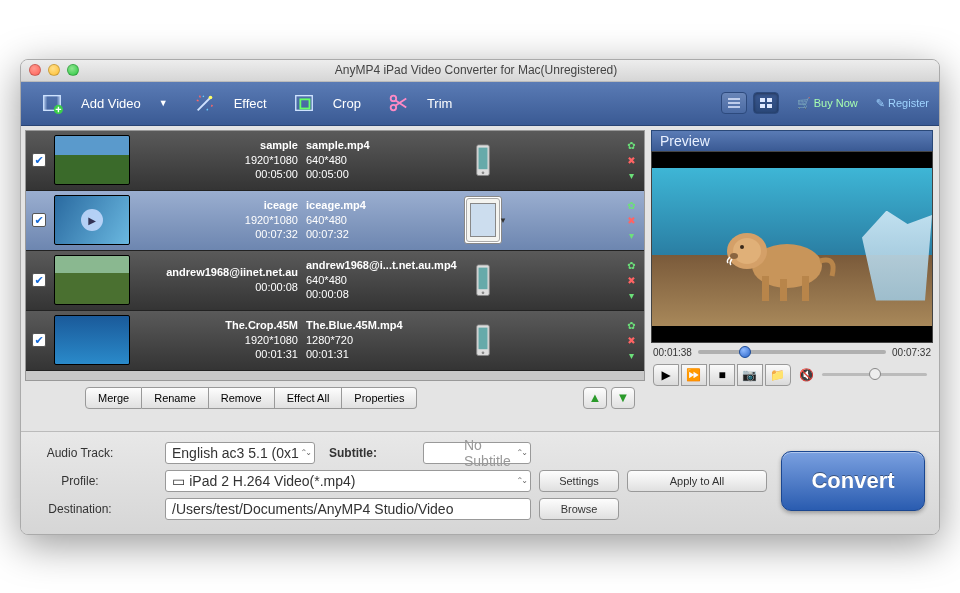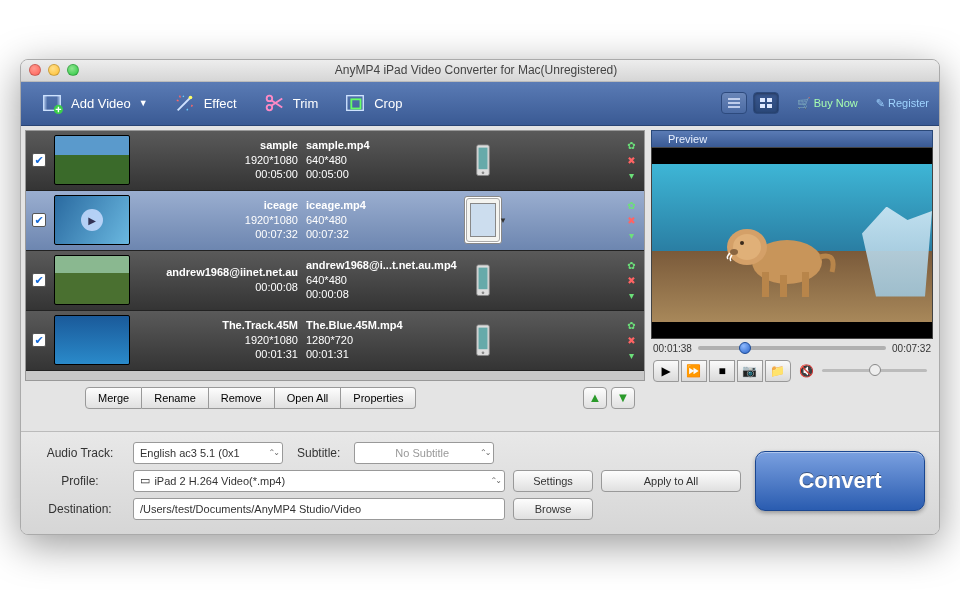--- a/index.html
+++ b/index.html
@@ -6,21 +6,21 @@
 body { background: #fff; display: flex; align-items: center; justify-content: center; height: 100vh; }
 .window { width: 920px; background: #e8e8e8; border-radius: 8px; box-shadow: 0 10px 40px rgba(0,0,0,0.4); overflow: hidden; border: 1px solid #aaa; }
 .titlebar { height: 22px; background: linear-gradient(#ededed,#d6d6d6); display: flex; align-items: center; padding: 0 8px; position: relative; border-bottom: 1px solid #bbb; }
 .traffic-lights { display: flex; gap: 7px; }
 .tl { width: 12px; height: 12px; border-radius: 50%; border: 0.5px solid rgba(0,0,0,.2); }
 .tl.red { background: radial-gradient(circle at 40% 35%, #ff9a8f, #ff5f57); }
 .tl.yellow { background: radial-gradient(circle at 40% 35%, #ffe08a, #ffbd2e); }
 .tl.green { background: radial-gradient(circle at 40% 35%, #8fe58f, #28c840); }
 .win-title { position:absolute; left:0; right:8px; text-align:center; font-size:12px; color:#444; }
 .toolbar { height: 44px; background: linear-gradient(#5a7bb5,#3a5a94); display: flex; align-items: center; padding: 0 10px; gap: 6px; border-bottom:1px solid #2a4474; }
-.tbtn { display: flex; align-items:center; gap:8px; color:#fff; font-size:13px; padding: 6px 10px; border-radius:4px; cursor:pointer; }
+.tbtn { display: flex; align-items:center; gap:18px; color:#fff; font-size:13px; padding: 6px 10px; border-radius:4px; cursor:pointer; }
 .tbtn svg { width:22px; height:22px; }
 .spacer { flex:1; }
 .viewbtn { width:26px; height:22px; background: linear-gradient(#6a86b8,#4a6aa3); border:1px solid #2d4a7d; border-radius:4px; display:flex; align-items:center; justify-content:center; cursor:pointer; }
 .viewbtn.active { background: linear-gradient(#3a5890,#2a4778); box-shadow: inset 0 1px 3px rgba(0,0,0,.4); }
 .smalllink { color:#a8ffb0; font-size:11px; display:flex; align-items:center; gap:3px; margin-left:12px; cursor:pointer; }
 .smalllink.reg { color:#9fd4ff; }
 .content { display:flex; background:#e4e4e4; }
 .left { flex:1; padding:4px; }
 .right { width:290px; padding:4px 6px 4px 2px; }
 .list { background:#c8c8c8; border:1px solid #999; height:251px; overflow:hidden; }
@@ -38,38 +38,38 @@
 .gear { color:#6ce07a; }
 .xbtn { color:#ff6464; }
 .downarr { color:#6ce07a; }
 .tablebtns { display:flex; gap:0; margin:6px 0 18px 60px; align-items:center; }
 .pillbtn { font-size:11px; padding:4px 12px; background:linear-gradient(#fdfdfd,#e0e0e0); border:1px solid #999; cursor:pointer; }
 .pillbtn:first-child { border-radius:4px 0 0 4px; }
 .pillbtn + .pillbtn { border-left:none; }
 .pillbtn.last { border-radius:0 4px 4px 0; }
 .updown { display:flex; gap:4px; margin-left:auto; margin-right:10px; }
 .sq { width:24px; height:22px; background:linear-gradient(#fdfdfd,#e0e0e0); border:1px solid #999; border-radius:4px; display:flex; align-items:center; justify-content:center; cursor:pointer; font-size:13px; }
-.preview-lbl { color:#e8f0ff; font-size:11px; padding:2px 16px; background:linear-gradient(#5a7bb5,#3a5a94); border:1px solid #2a4878; border-bottom:none; }
+.preview-lbl { color:#e8f0ff; font-size:14px; padding:2px 8px; background:linear-gradient(#5a7bb5,#3a5a94); border:1px solid #2a4878; border-bottom:none; }
 .preview-box { border:1px solid #444; background:#000; height:192px; position:relative; overflow:hidden; }
 .preview-scene { position:absolute; top:16px; bottom:16px; left:0; right:0; background:linear-gradient(#3eb6d6,#2a7ea3 55%,#7a5a3a 55%,#a8885a); }
 .lion { position:absolute; left:60px; bottom:20px; width:130px; height:85px; }
 .ice { position:absolute; right:0; bottom:25px; width:70px; height:90px; background:linear-gradient(#d0e8f5,#9ec5da); clip-path: polygon(20% 100%, 0 30%, 35% 0, 65% 15%, 100% 5%, 90% 100%); opacity:.9; }
 .player-bar { display:flex; align-items:center; gap:6px; font-size:10px; color:#333; padding:4px 2px; }
 .progress { flex:1; height:4px; background:#b0b0b0; border-radius:2px; position:relative; }
 .progress-dot { position:absolute; left:22%; top:-4px; width:12px; height:12px; border-radius:50%; background:radial-gradient(circle at 35% 30%,#8fbaff,#2a64c8); border:1px solid #1a4a98; }
 .player-controls { display:flex; align-items:center; gap:2px; padding:2px; }
 .pctrl { width:26px; height:22px; background:linear-gradient(#fafafa,#dadada); border:1px solid #999; display:flex; align-items:center; justify-content:center; font-size:12px; cursor:pointer; }
 .pctrl:first-child { border-radius:4px 0 0 4px; }
 .pctrl.lastc { border-radius:0 4px 4px 0; }
 .vol { flex:1; height:3px; background:#bbb; margin:0 4px; position:relative; border-radius:2px; }
 .vol-dot { position:absolute; left:45%; top:-5px; width:12px; height:12px; border-radius:50%; background:#eee; border:1px solid #888; }
 .bottom { padding:10px 14px 14px; background:linear-gradient(#e8e8e8,#d6d6d6); display:flex; gap:14px; border-top:1px solid #bbb; }
 .form { flex:1; display:grid; grid-template-columns: 90px 1fr 80px 140px; gap:6px 8px; align-items:center; font-size:12px; color:#333; }
 .lbl { text-align:center; }
-.select, .input { height:22px; background:#fff; border:1px solid #999; border-radius:3px; font-size:11px; padding:0 6px; display:flex; align-items:center; position:relative; }
+.select, .input { height:22px; background:#fff; border:1px solid #999; border-radius:3px; font-size:14px; padding:0 6px; display:flex; align-items:center; position:relative;margin-left:32px; }
 .select::after { content:"⌃⌄"; position:absolute; right:4px; font-size:8px; color:#666; line-height:6px; letter-spacing:-2px; white-space:pre; }
 .btn { height:22px; background:linear-gradient(#fdfdfd,#e0e0e0); border:1px solid #999; border-radius:4px; font-size:11px; cursor:pointer; display:flex; align-items:center; justify-content:center; padding:0 10px; }
 .convert { width:170px; height:60px; background:linear-gradient(#7aa0e0,#2a5cb0); border:1px solid #1a4690; border-radius:10px; color:#fff; font-size:22px; font-weight:bold; display:flex; align-items:center; justify-content:center; cursor:pointer; box-shadow: 0 1px 0 rgba(255,255,255,.4) inset, 0 2px 4px rgba(0,0,0,.3); text-shadow:0 -1px 0 rgba(0,0,0,.4); align-self:center; }
 .ipad-device { width:34px; height:44px; background:#f4f4f0; border:1px solid #aaa; border-radius:3px; display:flex; align-items:center; justify-content:center; }
 .ipad-device::after { content:""; width:24px; height:32px; background:#cde; border:1px solid #888; }
 .sel .device { background:#fff; border:1px solid #888; border-radius:3px; padding:1px; }
 .sel .device::after { content:"▾"; position:absolute; font-size:9px; color:#333; margin-left:40px; }
 .play-overlay { position:absolute; top:50%; left:50%; width:22px; height:22px; margin:-11px 0 0 -11px; border-radius:50%; background:rgba(200,220,255,.85); display:flex; align-items:center; justify-content:center; color:#335; font-size:10px; }
 </style>
 </head>
@@ -101,32 +101,32 @@
       <svg viewBox="0 0 24 24">
           <path d="M4 20L18 6" stroke="#cfe3ff" stroke-width="2"></path>
           <circle cx="18" cy="6" r="2" fill="#ff6"></circle>
           <path d="M6 4l1 2M3 9l2 .5M20 14l-1 2" stroke="#f66" stroke-width="1.5"></path>
           <path d="M10 4l.5 1.5M14 20l1-1.5" stroke="#6cf" stroke-width="1.5"></path>
         </svg>
       <span>Effect</span>
     </div>
     <div class="tbtn">
       <svg viewBox="0 0 24 24">
+          <rect x="3" y="4" width="18" height="16" fill="none" stroke="#cfe3ff" stroke-width="1.5"></rect>
+          <rect x="8" y="8" width="10" height="10" fill="none" stroke="#6f6" stroke-width="2"></rect>
+        </svg>
+      <span>Crop</span>
+    </div>
+    <div class="tbtn">
+      <svg viewBox="0 0 24 24">
           <circle cx="7" cy="7" r="3" fill="none" stroke="#ff8ac5" stroke-width="2"></circle>
           <circle cx="7" cy="17" r="3" fill="none" stroke="#ff8ac5" stroke-width="2"></circle>
           <path d="M9 9l12 8M9 15l12-8" stroke="#ff8ac5" stroke-width="2"></path>
         </svg>
       <span>Trim</span>
-    </div>
-    <div class="tbtn">
-      <svg viewBox="0 0 24 24">
-          <rect x="3" y="4" width="18" height="16" fill="none" stroke="#cfe3ff" stroke-width="1.5"></rect>
-          <rect x="8" y="8" width="10" height="10" fill="none" stroke="#6f6" stroke-width="2"></rect>
-        </svg>
-      <span>Crop</span>
     </div>
     <div class="spacer"></div>
     <div class="viewbtn">
         <svg width="14" height="12">
           <path d="M1 2h12M1 6h12M1 10h12" stroke="#dfe9ff" stroke-width="1.5"></path>
         </svg>
       </div>
     <div class="viewbtn active">
         <svg width="14" height="12">
           <rect x="1" y="1" width="5" height="4" fill="#dfe9ff"></rect>
@@ -220,21 +220,21 @@
             <div class="row-controls">
               <span class="gear">✿</span>
               <span class="xbtn">✖</span>
               <span class="downarr">▾</span>
             </div>
           </div>
           <div class="row">
             <div class="chk">✔</div>
             <div class="thumb" style="background:linear-gradient(#1a5a9a,#2a8aca);"></div>
             <div class="txtcol">
-              <div class="title">The.Track.45M</div>
+              <div class="title">The.Crop.45M</div>
               <div>1920*1080</div>
               <div>00:01:31</div>
             </div>
             <div class="outcol">
               <div class="title">The.Blue.45M.mp4</div>
               <div>1280*720</div>
               <div>00:01:31</div>
             </div>
             <div class="device phone">
               <svg viewBox="0 0 20 36">
@@ -247,21 +247,21 @@
               <span class="gear">✿</span>
               <span class="xbtn">✖</span>
               <span class="downarr">▾</span>
             </div>
           </div>
         </div>
       <div class="tablebtns">
         <div class="pillbtn">Merge</div>
         <div class="pillbtn">Rename</div>
         <div class="pillbtn">Remove</div>
-        <div class="pillbtn">Open All</div>
+        <div class="pillbtn">Effect All</div>
         <div class="pillbtn last">Properties</div>
         <div class="updown">
           <div class="sq" style="color:#2a9a2a;">▲</div>
           <div class="sq" style="color:#2a9a2a;">▼</div>
         </div>
       </div>
     </div>
 
     <div class="right">
       <div class="preview-lbl">Preview</div>
@@ -304,22 +304,22 @@
     </div>
   </div>
 
   <div class="bottom">
     <div class="form">
       <div class="lbl">Audio Track:</div>
       <div style="display:flex; gap:14px; align-items:center;">
         <div class="select" style="width:150px;">
             <span>English ac3 5.1 (0x1</span>
           </div>
-        <div class="lbl" style="text-align:left;">Subtitle:</div>
-        <div class="select" style="width:140px; color:#999;padding-left:40px;">
+        <div class="lbl" style="text-align:left;font-weight:bold;">Subtitle:</div>
+        <div class="select" style="width:108px; color:#999;padding-left:40px;">
             <span>No Subtitle</span>
           </div>
       </div>
       <div></div>
         <div></div>
 
       <div class="lbl">Profile:</div>
       <div class="select">
           <span style="margin-right:4px;">▭</span>
           <span>iPad 2 H.264 Video(*.mp4)</span>

